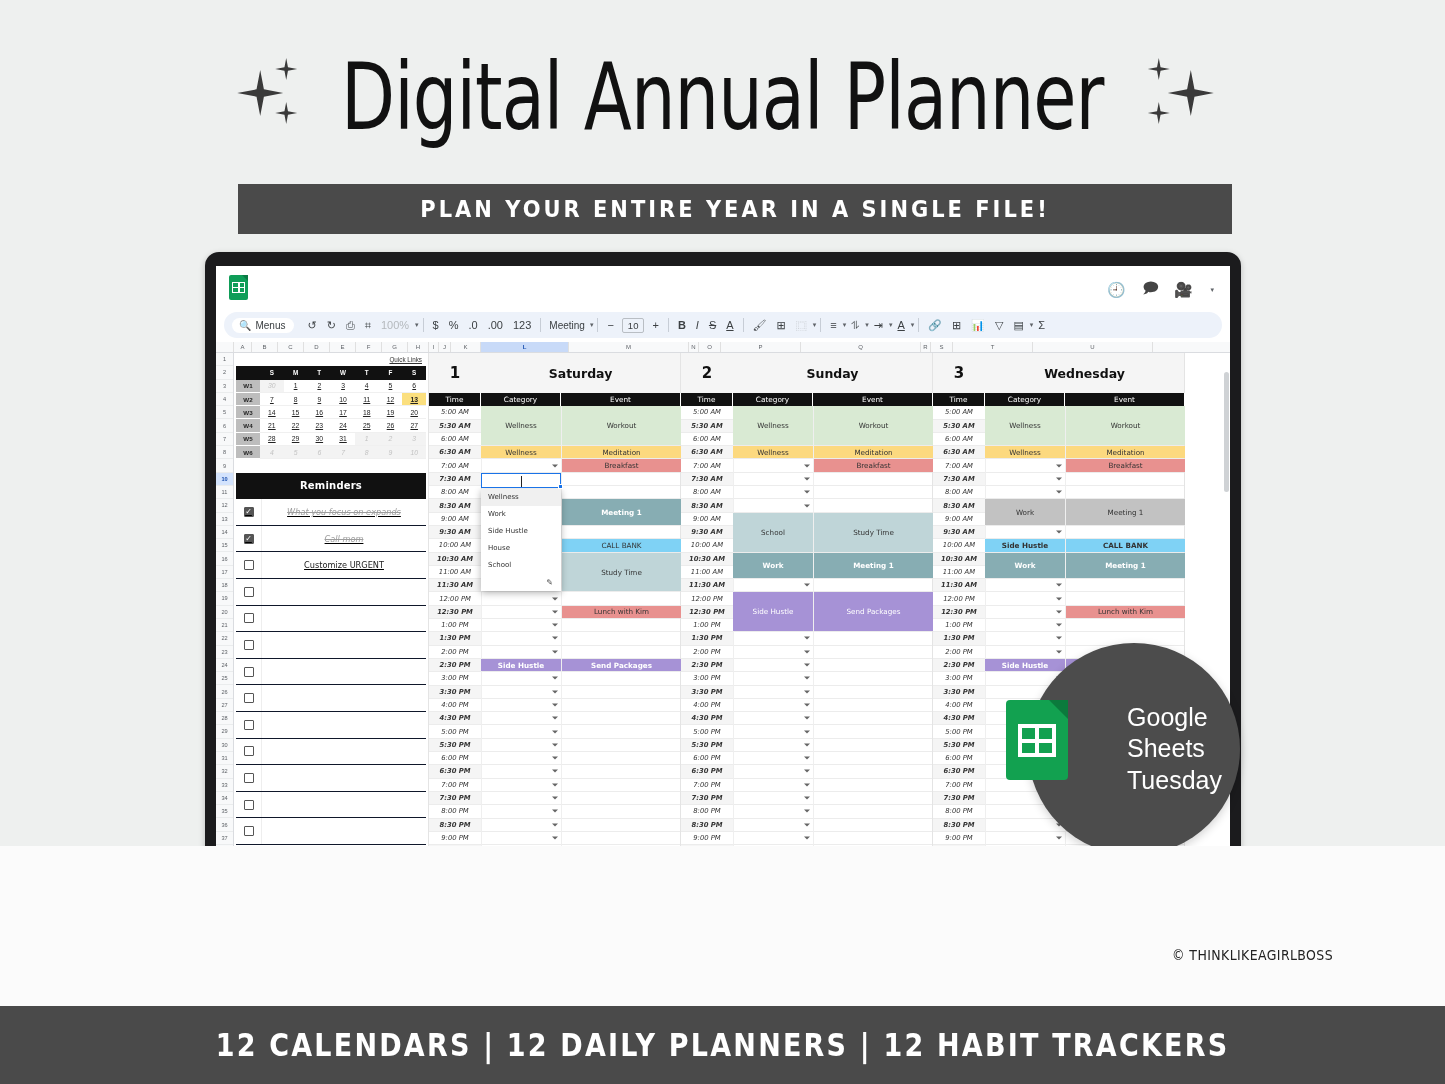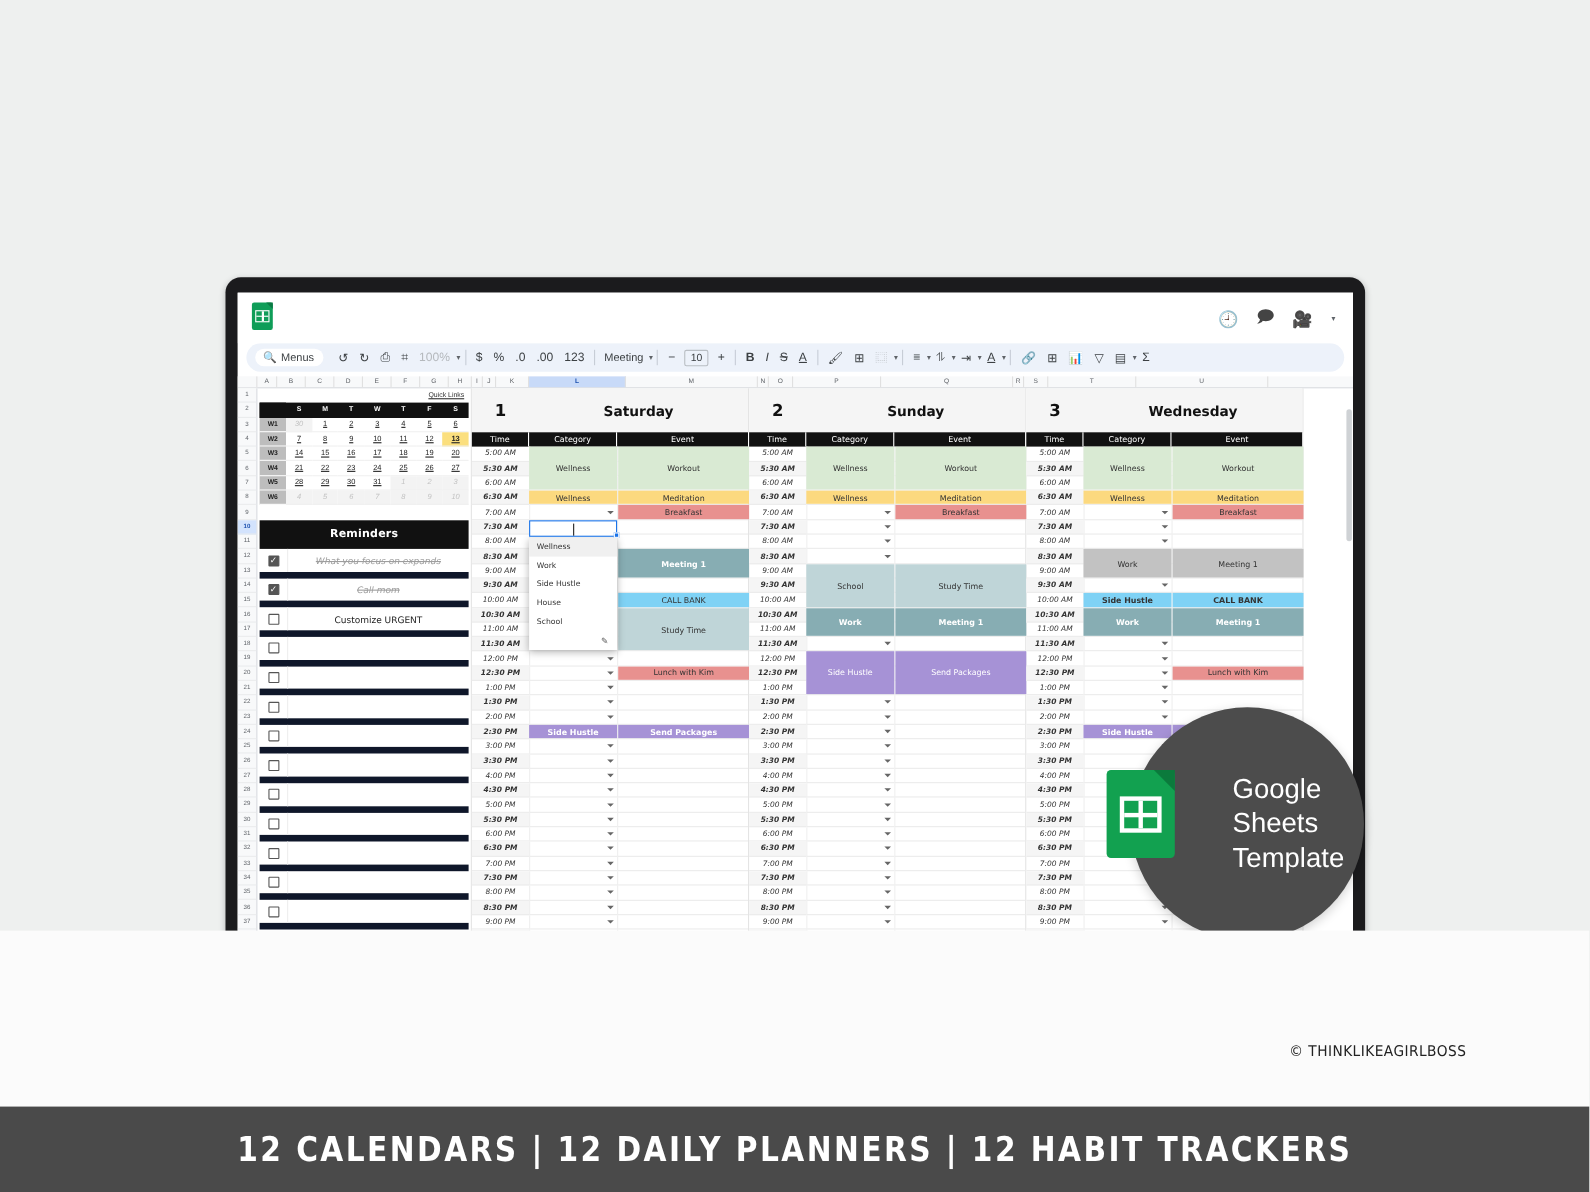--- a/index.html
+++ b/index.html
@@ -125,21 +125,21 @@
   .cal-row { display:flex; height:13.3px; }
   .cal-row .wlab { width:24px; flex:none; background:#bdbdbd; color:#222; font-size:6.2px;
      display:flex; align-items:center; justify-content:center; font-weight:bold; border-bottom:1px solid #fff;}
   .cal-row .d { flex:1; font-size:6.8px; color:#222; display:flex; align-items:center; justify-content:center;
      text-decoration:underline; border-bottom:1px solid #f0f0f0; }
   .cal-row .d.dim { color:#c2c2c2; background:#f3f3f3; text-decoration:none; font-style:italic;}
   .cal-row .d.today { background:#fbdf7e; font-weight:bold; }
   .gapline { height:13.3px; }
 
   .remind-title { height:26.6px; font-size:10px; margin:0 2px; letter-spacing:.2px;}
-  .rem-row { display:flex; height:26.6px; border-bottom:6px solid #0f172a; margin:0 2px; align-items:center; }
+  .rem-row { display:flex; height:26.6px; border-bottom:1px solid #0f172a; margin:0 2px; align-items:center;text-decoration:underline; }
   .rem-chk { width:26px; flex:none; display:flex; align-items:center; justify-content:center; border-right:1px solid #eee; height:100%;}
   .cbox { width:10px; height:10px; border:1.3px solid #555; border-radius:1px; display:flex; align-items:center; justify-content:center; }
   .cbox.on { background:#555; }
   .cbox.on::after { content:"✓"; color:#fff; font-size:8px; line-height:1; }
   .rem-txt { flex:1; text-align:center; font-size:8.2px; color:#222; font-family:"DejaVu Sans",sans-serif;}
   .rem-txt.done { color:#9e9e9e; text-decoration:line-through; font-style:italic; }
 
   
   .daycol { flex:none; border-right:1px solid #e4e4e4; position:relative; }
   .day-head { display:flex; height:40px; align-items:center; background:#f5f5f5; }
@@ -209,20 +209,36 @@
     font-size:12.5px; color:#222; letter-spacing:.4px; font-weight:500; transform:scaleY(1.08); }
   .footer-band { position:absolute; left:0; top:1006px; width:1445px; height:78px; background:#4a4a4a;
     display:flex; align-items:center; justify-content:center; }
   .footer-band span { color:#fff; font-family:"DejaVu Sans",sans-serif; font-weight:700;
     font-size:27px; letter-spacing:2.2px; transform:scaleY(1.15); }
 </style>
 </head>
 <body>
 
 <div class="promo-top">
+  <div class="promo-title-row">
+    <div class="spark left">
+      <div class="star4 star-big s1"></div>
+        <div class="star4 star-sm s2"></div>
+        <div class="star4 star-sm s3"></div>
+    </div>
+    <div class="promo-title">Digital Annual Planner</div>
+    <div class="spark right">
+      <div class="star4 star-big s1"></div>
+        <div class="star4 star-sm s2"></div>
+        <div class="star4 star-sm s3"></div>
+    </div>
+  </div>
+  <div class="promo-band">
+    <span>PLAN YOUR ENTIRE YEAR IN A SINGLE FILE!</span>
+  </div>
 </div>
 
 <div class="laptop">
   <div class="laptop-screen">
     <div class="screen-inner">
 
       <div class="gs-head">
         <div class="gs-logo">
             <div class="grid"></div>
           </div>
@@ -1392,21 +1408,21 @@
   </div>
 </div>
 
 <div class="badge">
   <div class="badge-logo">
       <div class="g"></div>
     </div>
   <div class="badge-text">
     <div>Google</div>
     <div>Sheets</div>
-    <div>Template</div>
+    <div>Tuesday</div>
   </div>
 </div>
 
 <div class="white-strip"></div>
 <div class="copyright">© THINKLIKEAGIRLBOSS</div>
 <div class="footer-band">
   <span>12 CALENDARS | 12 DAILY PLANNERS |  12 HABIT TRACKERS</span>
 </div>
 
 </body></html>

